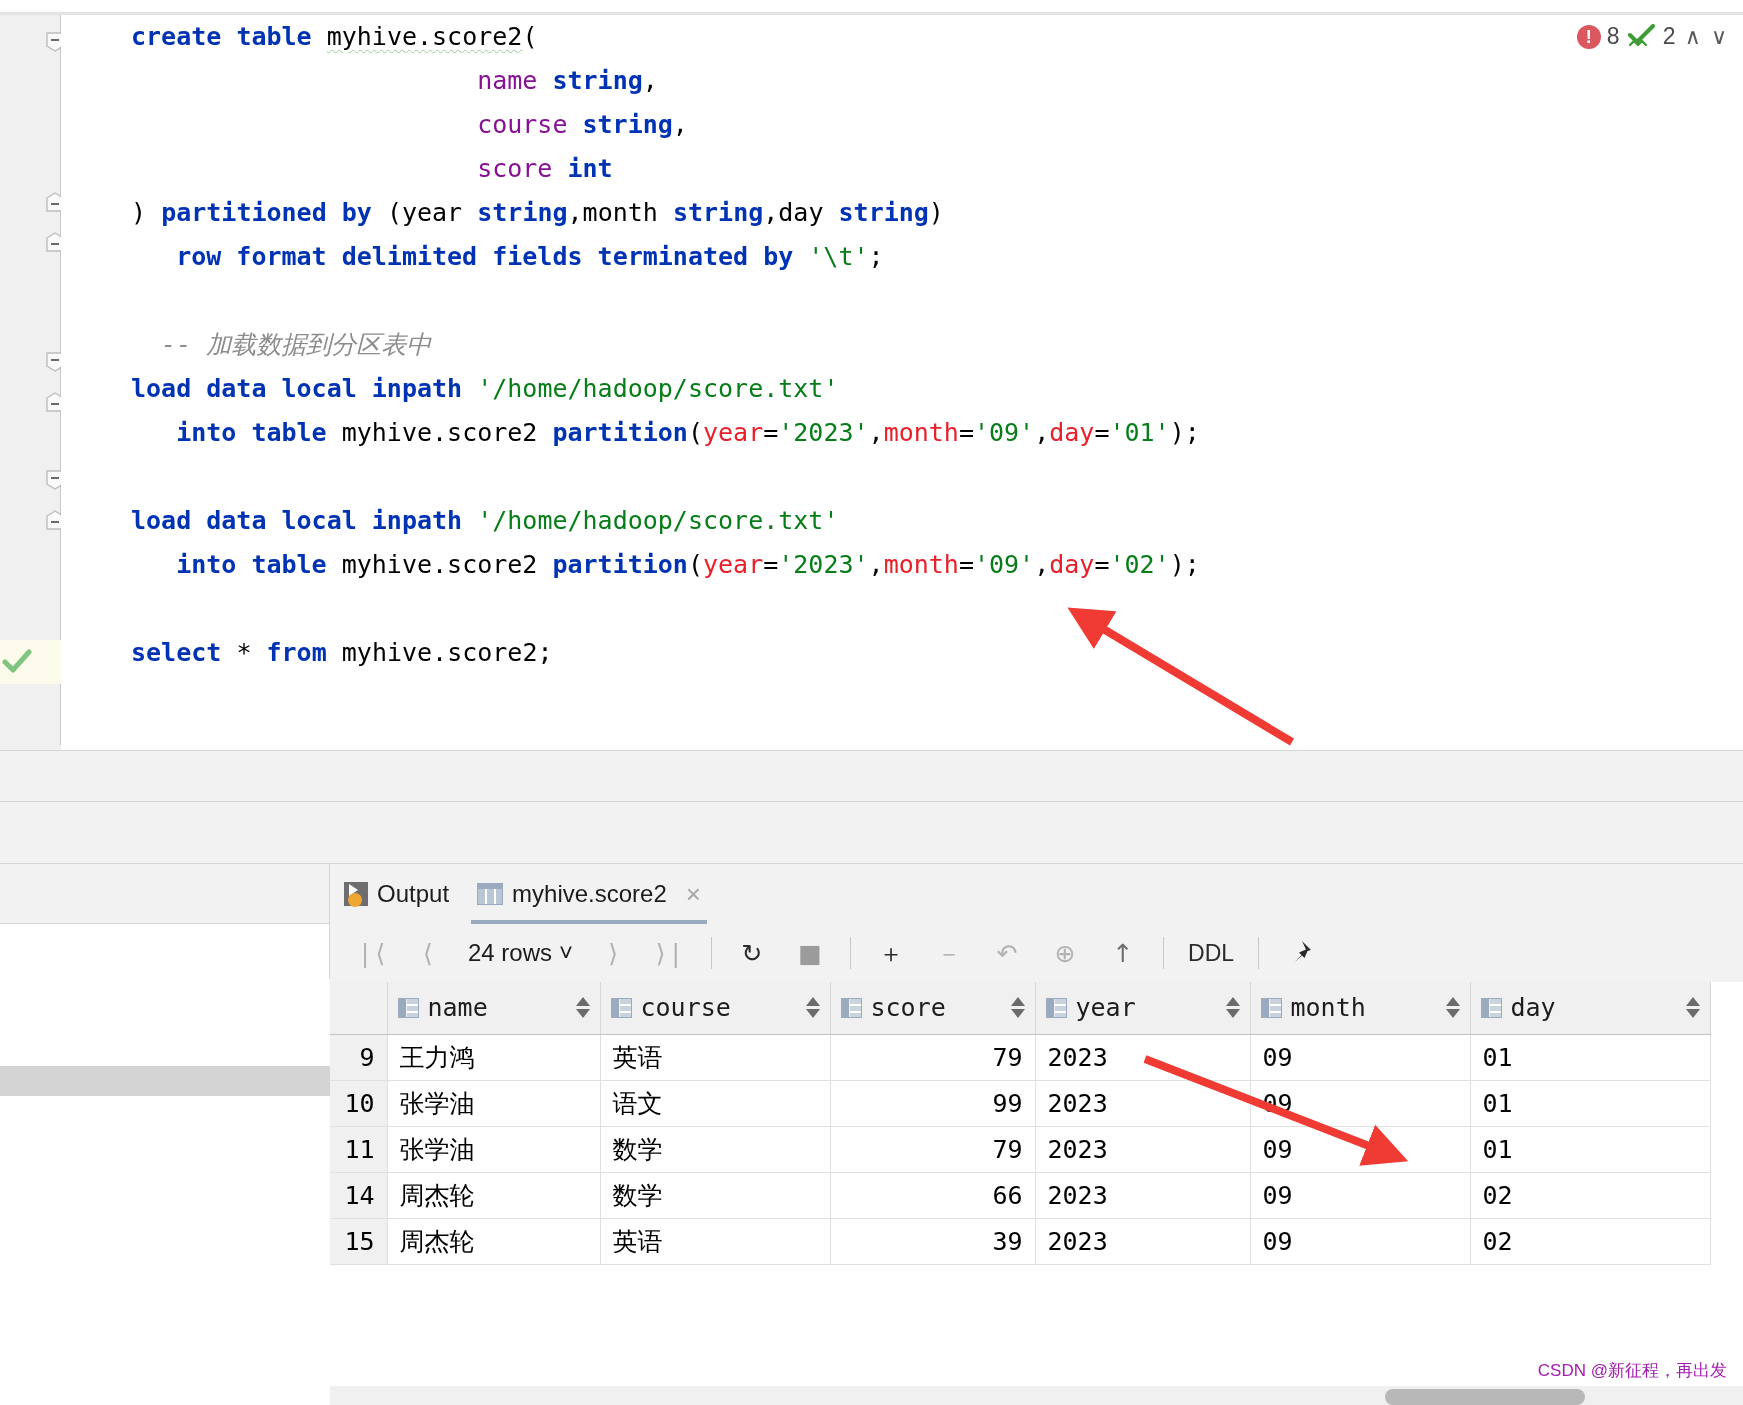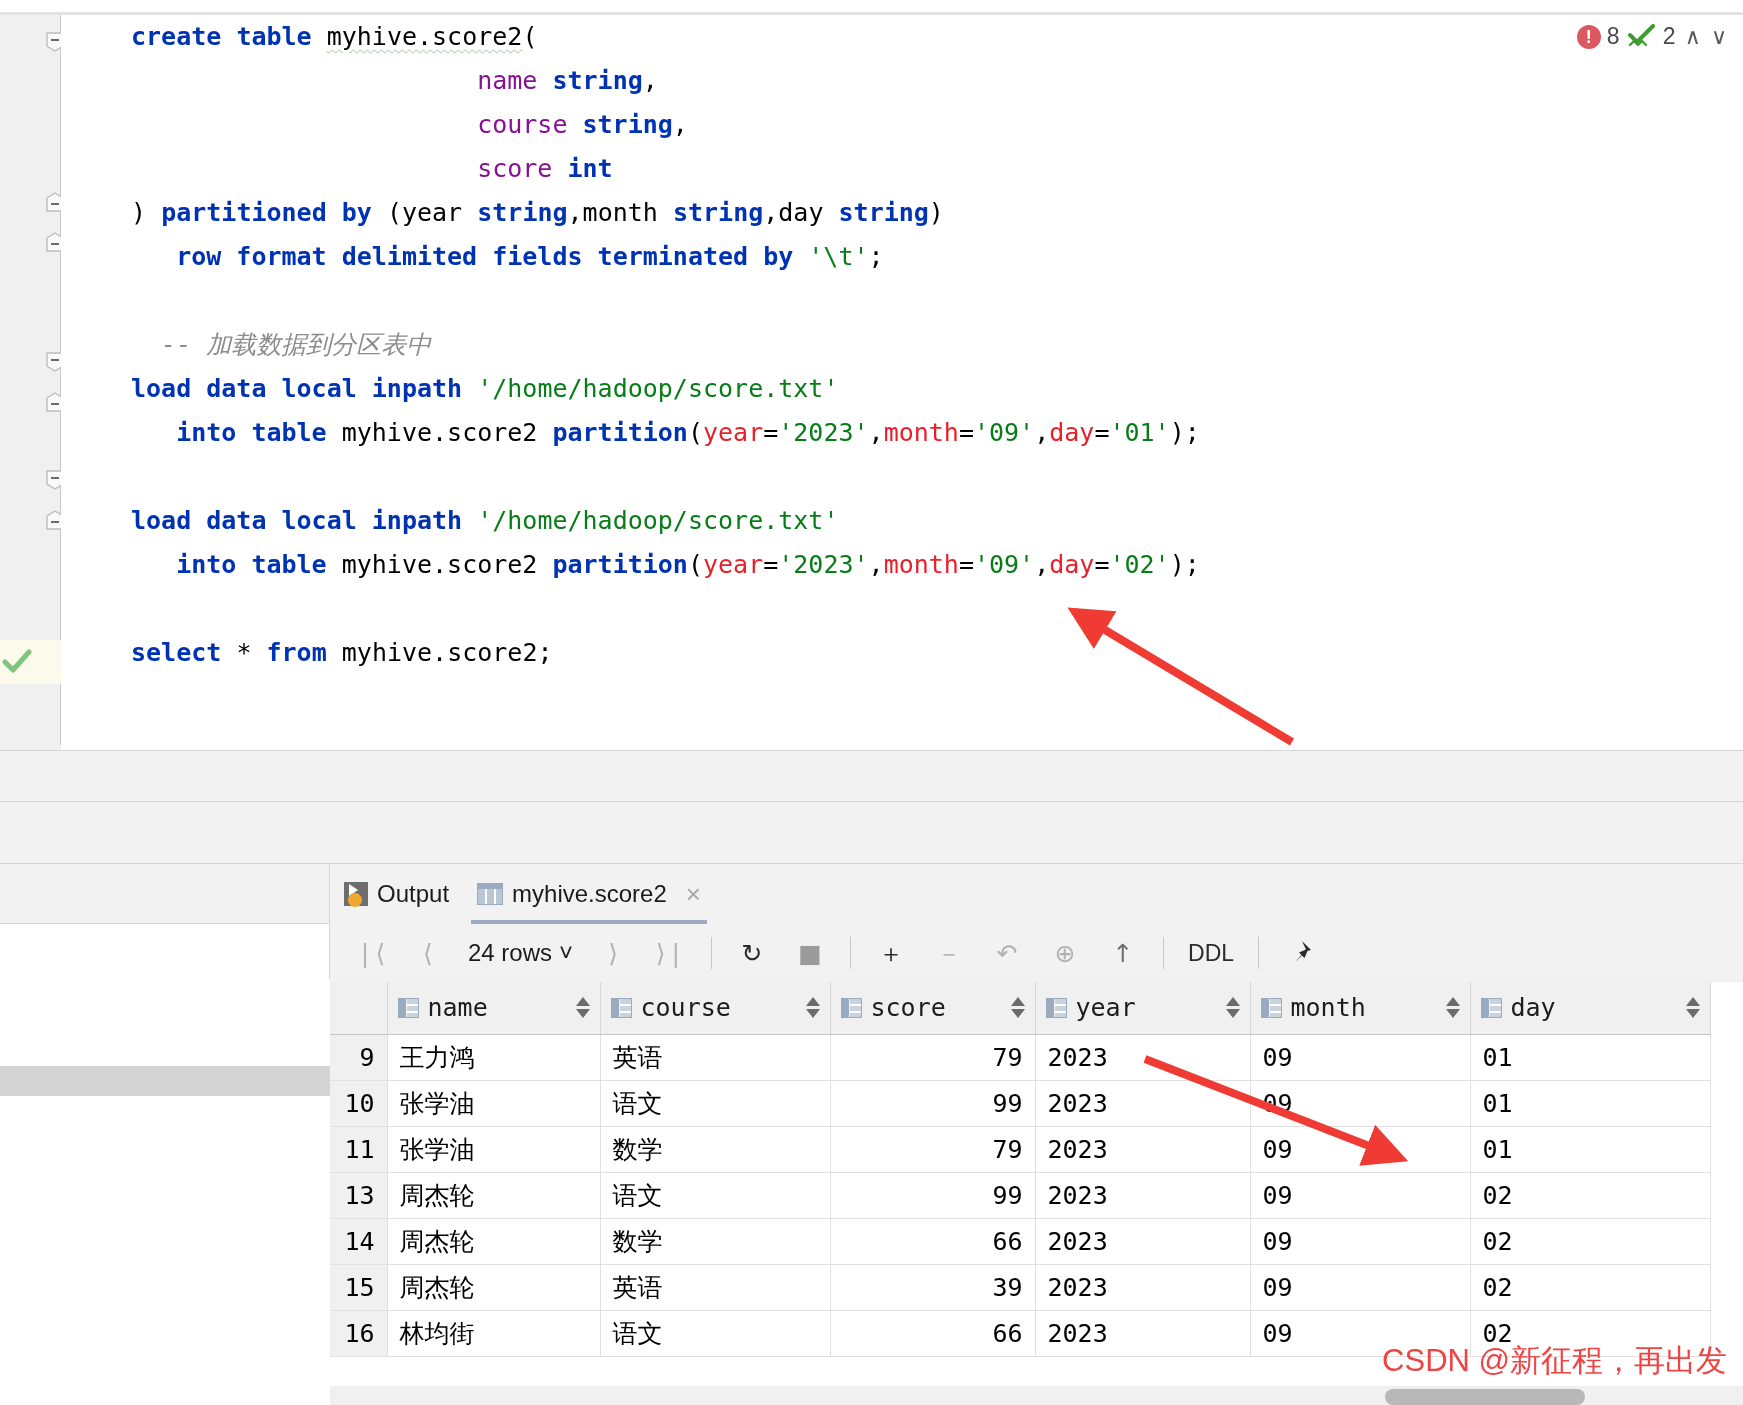--- a/index.html
+++ b/index.html
@@ -385,22 +385,22 @@
     left: 1055px; bottom: 3px;
     width: 200px; height: 16px;
     background: #b8b8b8;
     border-radius: 8px;
   }
 
   
   .watermark {
     position: absolute;
     right: 16px; bottom: 26px;
-    font-size: 31px;
-    color: #ef4444;
+    font-size: 17px;
+    color: #a21caf;
     font-family: "Liberation Sans", sans-serif;
     white-space: nowrap;
   }
 
   
   .anno { position: absolute; left: 0; top: 0; pointer-events: none; }
 </style>
 </head>
 <body>
 
@@ -634,55 +634,37 @@
               <tr>
                 <td class="rnum">11</td>
                 <td>张学油</td>
                 <td>数学</td>
                 <td class="num">79</td>
                 <td>2023</td>
                 <td>09</td>
                 <td>01</td>
               </tr>
               <tr>
-                <td class="rnum">13</td>
-                <td>周杰轮</td>
-                <td>语文</td>
-                <td class="num">99</td>
-                <td>2023</td>
-                <td>09</td>
-                <td>02</td>
-              </tr>
-              <tr>
                 <td class="rnum">14</td>
                 <td>周杰轮</td>
                 <td>数学</td>
                 <td class="num">66</td>
                 <td>2023</td>
                 <td>09</td>
                 <td>02</td>
               </tr>
               <tr>
                 <td class="rnum">15</td>
                 <td>周杰轮</td>
                 <td>英语</td>
                 <td class="num">39</td>
                 <td>2023</td>
                 <td>09</td>
                 <td>02</td>
               </tr>
-              <tr>
-                <td class="rnum">16</td>
-                <td>林均街</td>
-                <td>语文</td>
-                <td class="num">66</td>
-                <td>2023</td>
-                <td>09</td>
-                <td>02</td>
-              </tr>
             </tbody>
         </table>
       </div>
     </div>
   </div>
 
   <div class="hscroll-track">
     <div class="hscroll-thumb"></div>
   </div>
 

